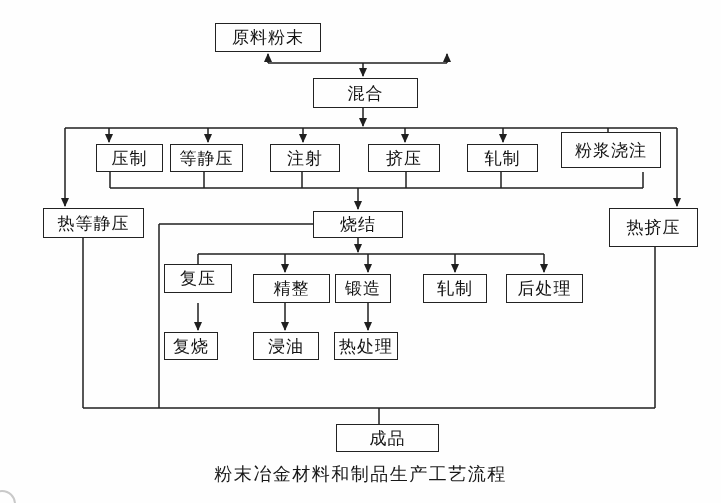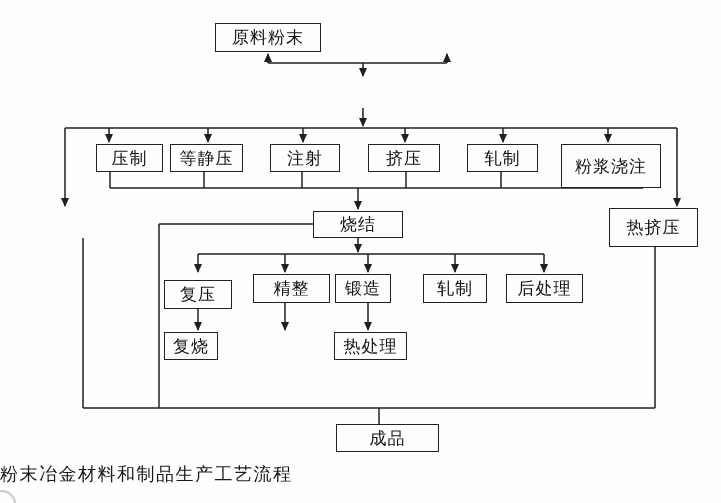--- a/index.html
+++ b/index.html
@@ -19,21 +19,21 @@
     display:flex;align-items:center;justify-content:center;
     font-size:17px;color:#111;
     letter-spacing:1px;
     z-index:2;
     line-height:1;
     white-space:nowrap;
   }
   .caption{
     position:absolute;
     left:0;top:462px;width:721px;
-    text-align:left;
+    text-align:center;
     font-size:18px;color:#181818;
     letter-spacing:1.5px;
     z-index:2;
   }
   .watermark{position:absolute;left:0;top:0;z-index:0;}
 </style>
 </head>
 <body>
 
 <div id="canvas">
@@ -90,36 +90,39 @@
       <line x1="83" y1="408" x2="655" y2="408"></line>
       <line x1="379" y1="408" x2="379" y2="424"></line>
     </g>
   </svg>
 
   <svg class="watermark" width="40" height="503" viewBox="0 0 40 503">
     <circle cx="2" cy="504" r="13" fill="none" stroke="#c9c9c9" stroke-width="2"></circle>
   </svg>
 
   <div class="node" style="left:215px;top:23px;width:106px;height:29px">原料粉末</div>
+  <div class="node" style="left:313px;top:78px;width:105px;height:30px">混合</div>
 
   <div class="node" style="left:96px;top:144px;width:67px;height:28px">压制</div>
   <div class="node" style="left:270px;top:144px;width:70px;height:28px">注射</div>
   <div class="node" style="left:170px;top:144px;width:73px;height:28px">等静压</div>
   <div class="node" style="left:368px;top:144px;width:72px;height:28px">挤压</div>
   <div class="node" style="left:467px;top:144px;width:71px;height:28px">轧制</div>
-  <div class="node" style="left:561px;top:144px;width:100px;height:44px">粉浆浇注</div>
+  <div class="node" style="left:561px;top:132px;width:100px;height:36px">粉浆浇注</div>
 
+  <div class="node" style="left:43px;top:208px;width:101px;height:30px">热等静压</div>
   <div class="node" style="left:313px;top:211px;width:90px;height:27px">烧结</div>
   <div class="node" style="left:609px;top:208px;width:89px;height:39px">热挤压</div>
 
-  <div class="node" style="left:164px;top:280px;width:68px;height:29px">复压</div>
+  <div class="node" style="left:164px;top:264px;width:68px;height:29px">复压</div>
   <div class="node" style="left:253px;top:274px;width:77px;height:29px">精整</div>
   <div class="node" style="left:335px;top:274px;width:56px;height:29px">锻造</div>
   <div class="node" style="left:423px;top:274px;width:64px;height:29px">轧制</div>
   <div class="node" style="left:506px;top:274px;width:77px;height:29px">后处理</div>
 
   <div class="node" style="left:164px;top:332px;width:54px;height:28px">复烧</div>
-  <div class="node" style="left:334px;top:332px;width:73px;height:28px">热处理</div>
+  <div class="node" style="left:253px;top:332px;width:66px;height:28px">浸油</div>
+  <div class="node" style="left:334px;top:332px;width:64px;height:28px">热处理</div>
 
   <div class="node" style="left:336px;top:424px;width:103px;height:28px">成品</div>
 
   <div class="caption">粉末冶金材料和制品生产工艺流程</div>
 </div>
 
 </body></html>

